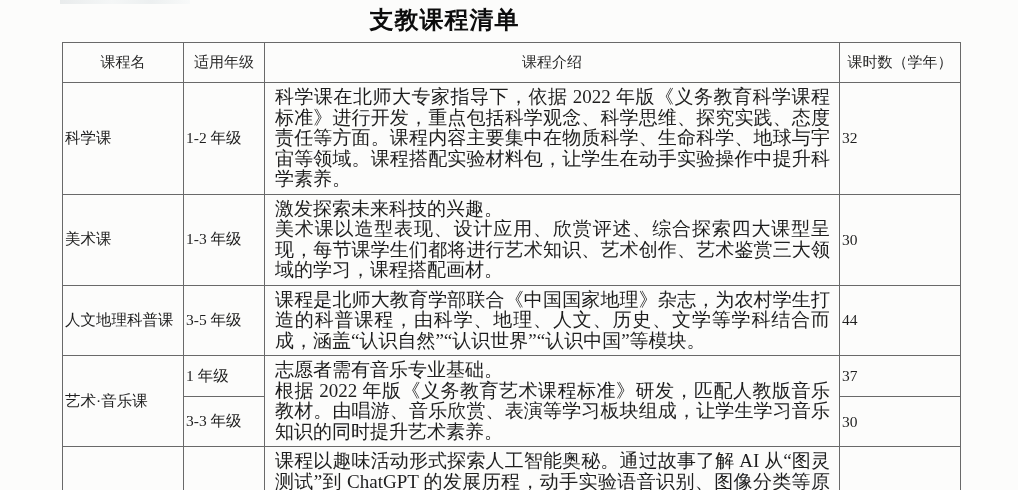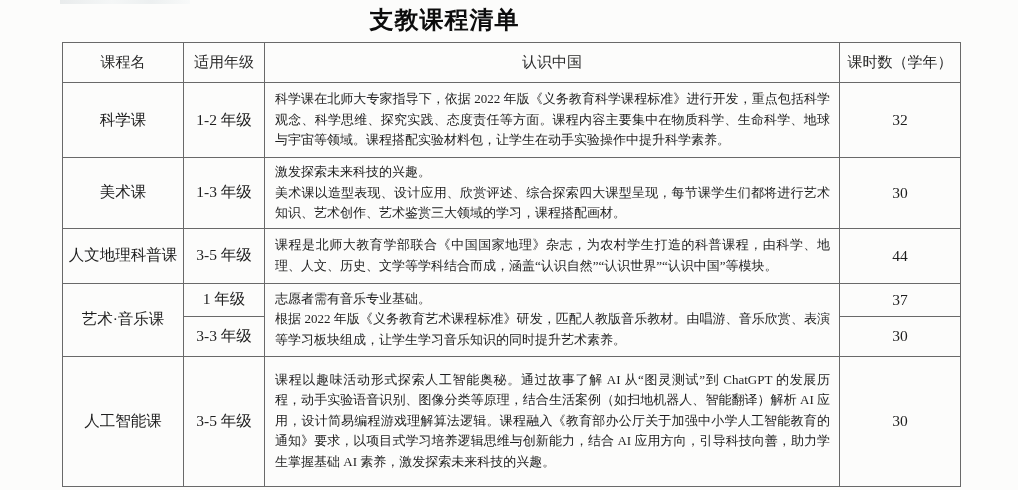--- a/index.html
+++ b/index.html
@@ -52,28 +52,27 @@
     border: 1px solid #696969;
     overflow: hidden;
   }
   .course-table th {
     font-weight: 400;
     font-size: 15px;
     vertical-align: middle;
     color: #2a2a2a;
   }
   td.cell-center {
-    text-align: center;
     vertical-align: middle;
     font-size: 15.5px;
     padding: 0 2px;
     margin-top: 36px;
   }
   td.cell-intro {
-    font-size: 13px;
+    font-size: 19px;
     line-height: 20.5px;
     padding: 4px 9px 4px 10px;
     text-align: justify;
     vertical-align: middle;
   }
   td.cell-intro p {
     margin: 0;
   }
   tr.h-header { height: 40px; }
   tr.h-r1 { height: 75px; }
@@ -95,21 +94,21 @@
     <col class="c-name">
       <col class="c-grade">
       <col class="c-intro">
       <col class="c-hours">
   </colgroup>
 
   <tbody>
       <tr class="h-header">
     <th>课程名</th>
     <th>适用年级</th>
-    <th>认识中国</th>
+    <th>课程介绍</th>
     <th>课时数（学年）</th>
   </tr>
 
   <tr class="h-r1">
     <td class="cell-center">科学课</td>
     <td class="cell-center">1-2 年级</td>
     <td class="cell-intro">
       <p>科学课在北师大专家指导下，依据 2022 年版《义务教育科学课程标准》进行开发，重点包括科学观念、科学思维、探究实践、态度责任等方面。课程内容主要集中在物质科学、生命科学、地球与宇宙等领域。课程搭配实验材料包，让学生在动手实验操作中提升科学素养。</p>
     </td>
     <td class="cell-center">32</td>

